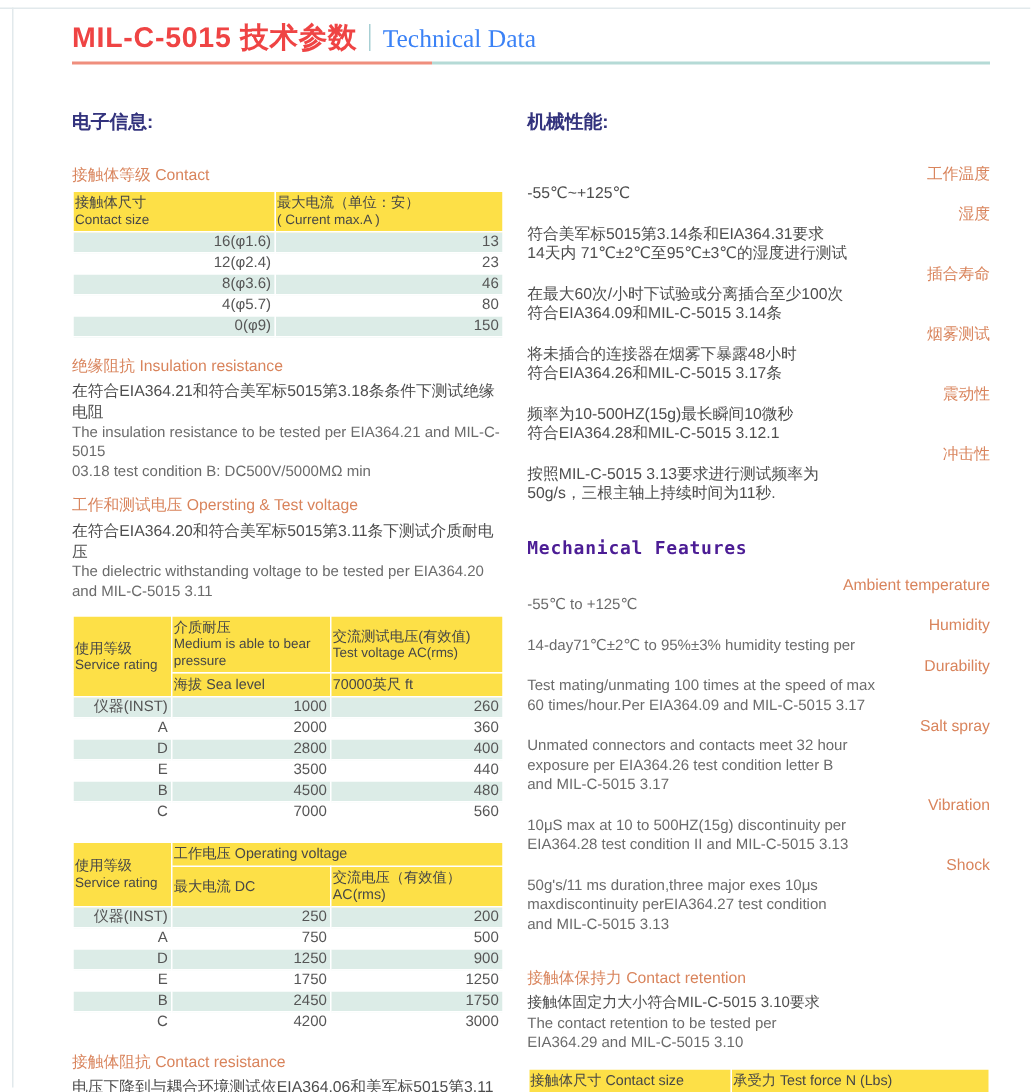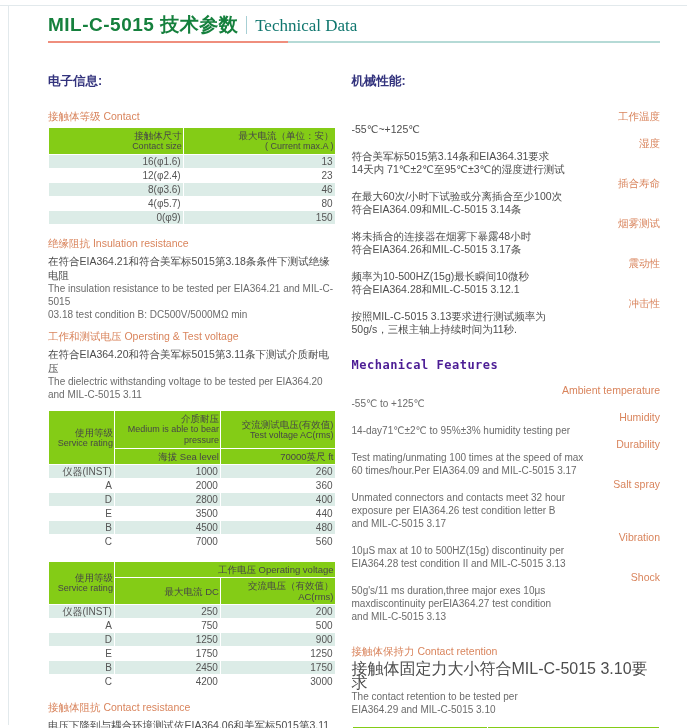--- a/index.html
+++ b/index.html
@@ -10,45 +10,45 @@
     overflow:hidden; font-size:10px;
   }
   
   .edge-top { position:absolute; left:0; top:5px; width:687px; height:1px; background:#e2e9ec; }
   .edge-left { position:absolute; left:8px; top:5px; width:1px; height:720px; background:#e2e9ec; }
 
   .page { position:absolute; left:48px; top:12px; width:612px; }
 
   
   .title-row { display:flex; align-items:baseline; gap:8px; }
-  .title-zh { color:#15803d; font-weight:bold; font-size:19px; letter-spacing:0.5px; }
+  .title-zh { color:#ef4444; font-weight:bold; font-size:19px; letter-spacing:0.5px; }
   .title-divider { width:1px; height:18px; background:#a7cfd4; align-self:center; }
-  .title-en { color:#0f766e; font-family:"Liberation Serif","DejaVu Serif",serif; font-size:17px; }
+  .title-en { color:#3b82f6; font-family:"Liberation Serif","DejaVu Serif",serif; font-size:17px; }
   .title-underline { display:flex; margin-top:3px; }
   .title-underline .red { width:240px; height:2px; background:#ef8e7d; }
   .title-underline .teal { flex:1; height:2px; background:#b5dad6; margin-top:0px; }
 
   
   .cols { display:flex; margin-top:30px; }
   .col-left  { width:288px; }
   .col-right { width:309px; margin-left:16px; }
 
   .col-heading { color:#33337d; font-weight:bold; font-size:12.5px; margin-bottom:20px; }
 
   .sec-label { color:#d9845c; font-size:10.5px; margin-bottom:3px; }
   .para { margin-bottom:9px; }
   .para .zh { font-size:10.5px; color:#4d4d4d; line-height:14px; }
   .para .en { font-size:10px; color:#6b6b6b; line-height:13px; }
 
   
   table { width:100%; border-collapse:collapse; table-layout:fixed; margin-bottom:12px; }
   th, td { border:1px solid #ffffff; }
   thead th {
-    background:#84cc16; font-weight:normal; color:#474747;
-    font-size:9.5px; line-height:11px; padding:2px 1px; text-align:right;
+    background:#fde047; font-weight:normal; color:#474747;
+    font-size:9.5px; line-height:11px; padding:2px 1px; text-align:left;
   }
   thead th .hl { display:block; }
   thead th .hl-en { font-size:9px; }
   tbody td {
     text-align:right; color:#555; font-size:10px;
     padding:1px 2px; height:13px; line-height:11px;
   }
   tbody tr:nth-child(odd)  td { background:#dcece7; }
   tbody tr:nth-child(even) td { background:#ffffff; }
   table { border-bottom:1px solid #d8e4e2; }
@@ -61,21 +61,21 @@
   .rsec { margin-bottom:1px; }
   .rsec .slabel { color:#d9845c; font-size:10.5px; line-height:13px;text-align:right; }
   .rsec .sline  { color:#4d4d4d; font-size:10.5px; line-height:13px; }
   .rsec.en .sline { color:#6b6b6b; font-size:10px; }
   .mech-heading {
     color:#4c1d95; font-weight:bold; font-size:12px;
     font-family:"DejaVu Sans Mono","Liberation Mono",monospace;
     margin:22px 0 12px 0; letter-spacing:0.5px;
   }
   .retention-block { margin-top:22px; }
-  .retention-block .sline { color:#4d4d4d; font-size:16px; line-height:14px; }
+  .retention-block .sline { color:#4d4d4d; font-size:10px; line-height:14px; }
   .retention-block .sline.en { color:#6b6b6b; font-size:10px; line-height:13px; }
   .retention-table-wrap { margin-top:10px; }
 </style>
 </head>
 <body>
 
 <div class="edge-top"></div>
 <div class="edge-left"></div>
 
 <div class="page">

